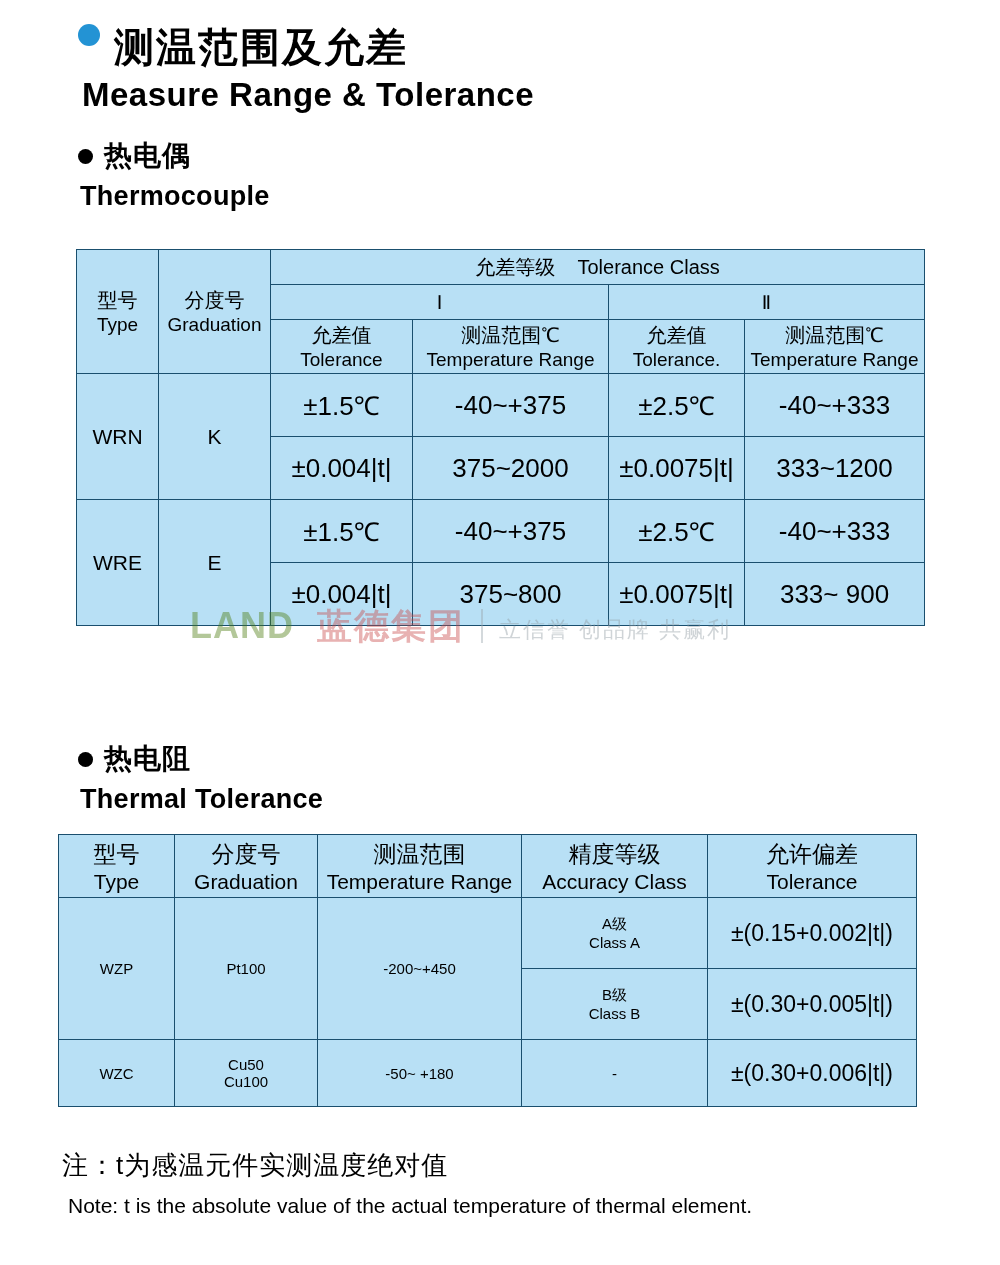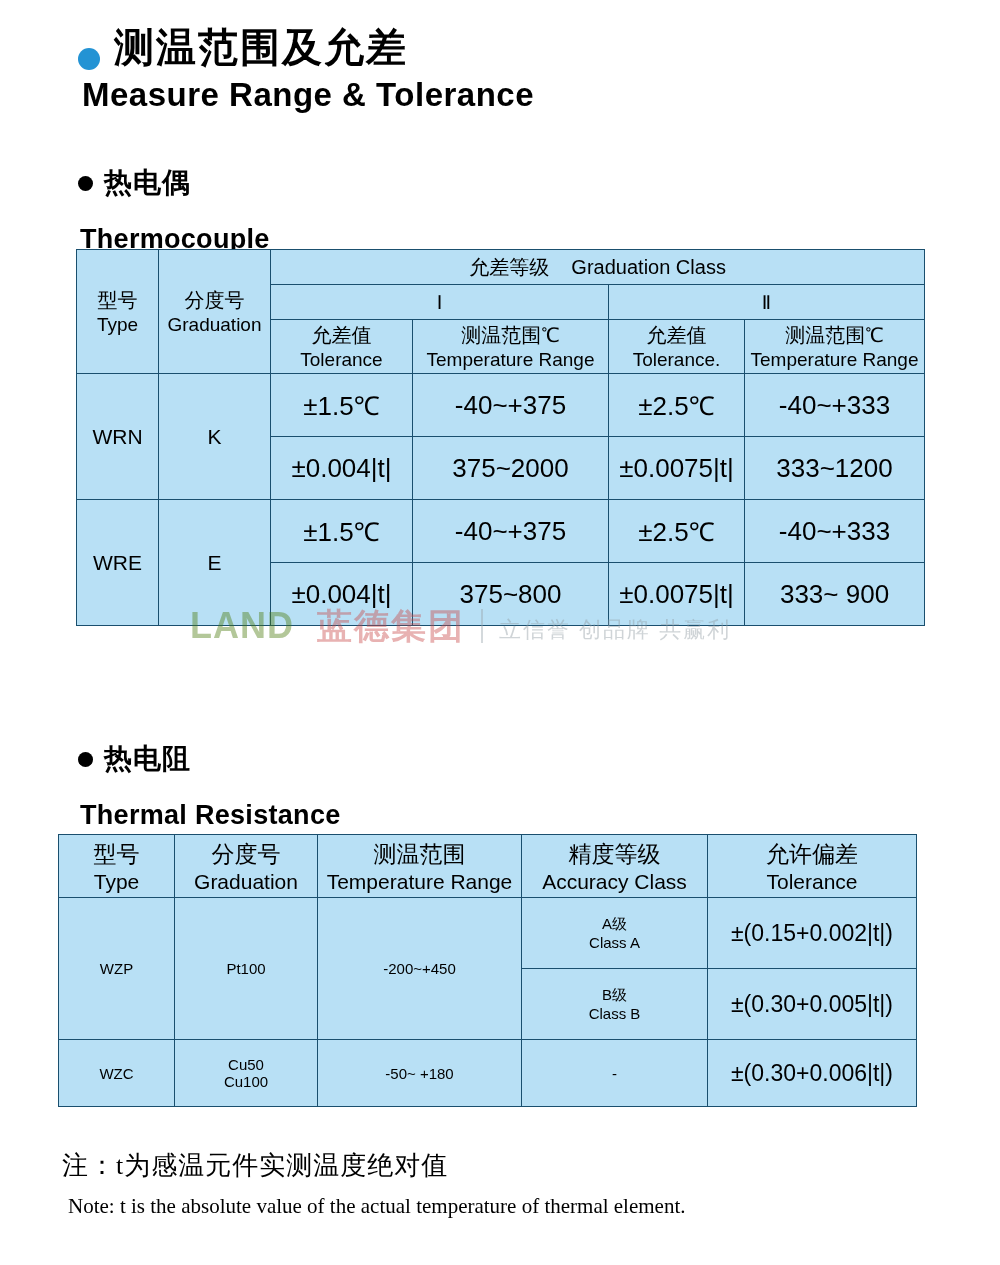--- a/index.html
+++ b/index.html
@@ -23,21 +23,21 @@
   }
 
   
   .title-block {
     position: absolute;
     left: 78px;
     top: 24px;
   }
   .title-cn {
     display: flex;
-    align-items: flex-end;
+    align-items: flex-start;
     font-size: 40px;
     font-weight: bold;
     letter-spacing: 2px;
     line-height: 1.15;
   }
   .bullet-blue {
     width: 22px;
     height: 22px;
     border-radius: 50%;
     background: #2393d4;
@@ -69,26 +69,26 @@
     height: 15px;
     border-radius: 50%;
     background: #000;
     display: inline-block;
     margin-right: 11px;
     flex: none;
   }
   .section-head .line-en {
     font-size: 27px;
     font-weight: bold;
-    margin-top: 22px;
+    margin-top: 6px;
     margin-left: 2px;
     letter-spacing: 0.3px;
   }
 
-  #tc-head { top: 164px; }
+  #tc-head { top: 137px; }
   #tr-head { top: 740px; }
 
   
   table {
     border-collapse: collapse;
     table-layout: fixed;
     background: #b8e0f5;
   }
   table td, table th {
     border: 1px solid #1a4f6e;
@@ -127,21 +127,20 @@
   #tr-table .hdr .en { font-size: 21px; }
   #tr-table .small-en { font-size: 19px; }
   #tr-table .cell-val { font-size: 15px; }
   #tr-table .cell-tol { font-size: 23px; }
 
   
   .note {
     position: absolute;
     left: 62px;
     top: 1148px;
-    font-family: Liberation Serif, serif;
   }
   .note-cn {
     font-size: 26px;
     letter-spacing: 1px;
   }
   .note-en {
     font-size: 21px;
     margin-top: 11px;
     margin-left: 6px;
   }
@@ -221,21 +220,21 @@
           <span class="cn">型号</span>
           <span class="en">Type</span>
         </td>
         <td rowspan="3" class="hdr-main">
           <span class="cn">分度号</span>
           <span class="en">Graduation</span>
         </td>
         <td colspan="4" class="tol-class-title">
           <span>允差等级</span>
           &nbsp;&nbsp;
-          <span>Graduation Class</span>
+          <span>Tolerance Class</span>
         </td>
       </tr>
       <tr>
         <td colspan="2" class="roman">Ⅰ</td>
         <td colspan="2" class="roman">Ⅱ</td>
       </tr>
       <tr>
         <td class="hdr-main">
           <span class="cn">允差值</span>
           <span class="en">Tolerance</span>
@@ -291,21 +290,21 @@
     <span class="wm-cn">蓝德集团</span>
     <span class="wm-divider"></span>
     <span class="wm-sub">立信誉  创品牌  共赢利</span>
   </div>
 
   <div class="section-head" id="tr-head">
     <div class="line-cn">
       <span class="bullet-black"></span>
       <span>热电阻</span>
     </div>
-    <div class="line-en">Thermal Resistance</div>
+    <div class="line-en">Thermal Tolerance</div>
   </div>
 
   <table id="tr-table">
     <colgroup>
       <col style="width:116px">
       <col style="width:143px">
       <col style="width:204px">
       <col style="width:186px">
       <col style="width:209px">
     </colgroup>

